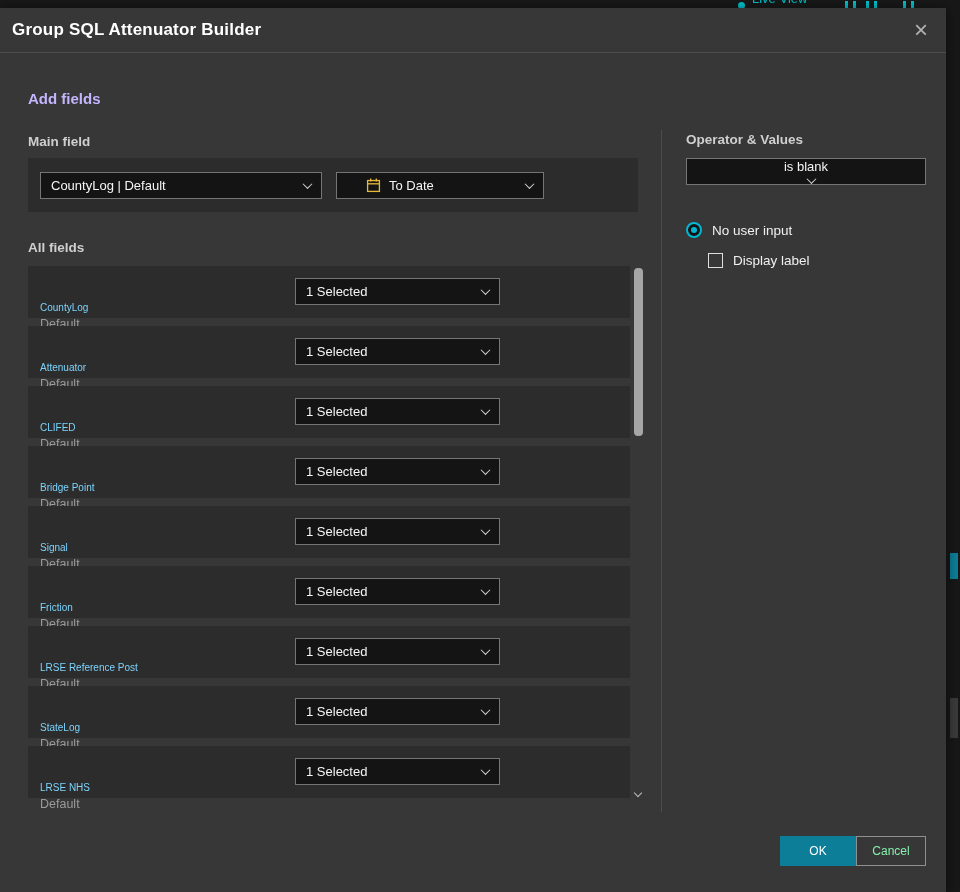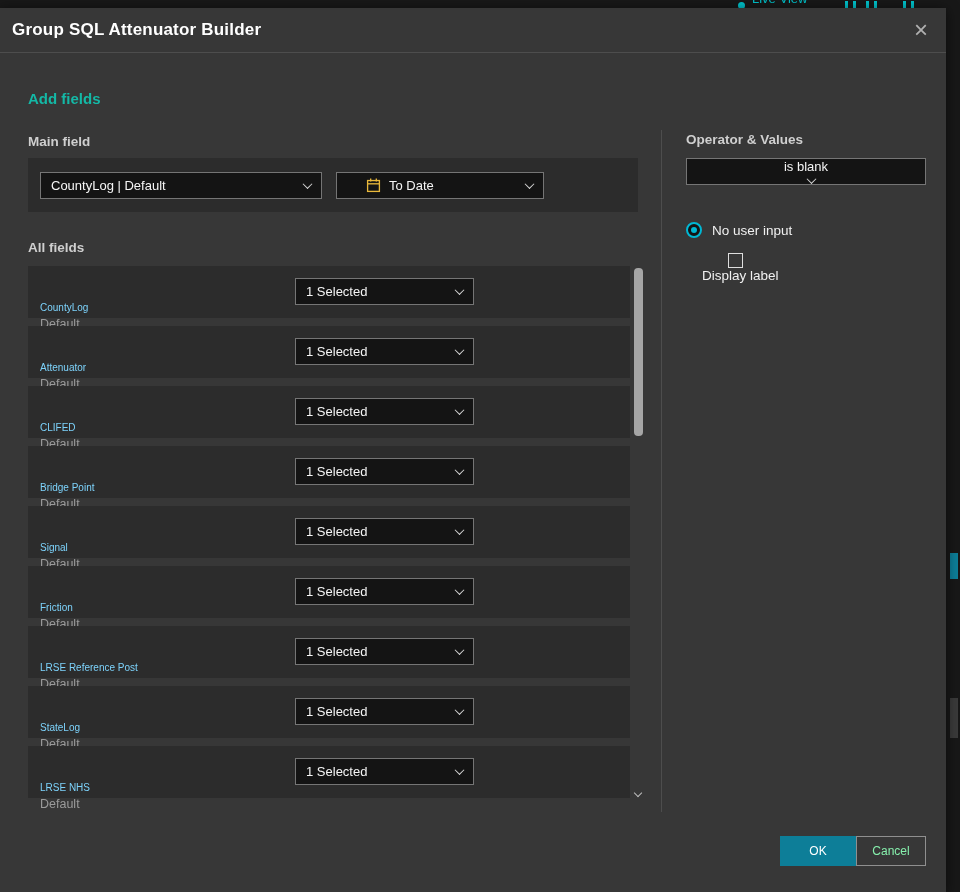--- a/index.html
+++ b/index.html
@@ -41,21 +41,21 @@
     border-bottom: 1px solid #4d4d4d;
     display: flex; align-items: center; justify-content: space-between;
     padding: 0 14px 0 12px;
   }
   .dlg-title { font-size: 17px; font-weight: 700; color: #ffffff; letter-spacing: .2px; }
   .close-btn {
     background: none; border: none; color: #b0b0b0; font-size: 24px; line-height: 1;
     cursor: pointer; font-family: "Liberation Sans", sans-serif; padding: 2px 4px;
   }
 
-  .section-title { position: absolute; left: 28px; top: 82px; font-size: 15px; font-weight: 700; color: #14b8a6; }
+  .section-title { position: absolute; left: 28px; top: 82px; font-size: 15px; font-weight: 700; color: #c4b5fd; }
 
   .col-label { font-size: 13.5px; font-weight: 700; color: #cfcfcf; }
   .lbl-main   { position: absolute; left: 28px; top: 126px; }
   .lbl-all    { position: absolute; left: 28px; top: 232px; }
   .lbl-op     { position: absolute; left: 686px; top: 124px; }
 
   
   .dropdown {
     height: 27px; background: #141414; border: 1px solid #757575;
     display: flex; align-items: center; justify-content: space-between;
@@ -79,21 +79,21 @@
   .dd-value { width: 208px; margin-left: 14px; padding-left: 29px; }
 
   
   .fields-list { position: absolute; left: 28px; top: 258px; width: 602px; }
   .field-row {
     position: relative; width: 602px; height: 52px; background: #2c2c2c;
     margin-bottom: 8px; display: flex; align-items: center; padding-left: 12px;
   }
   .fname { font-size: 10px; color: #7dd3fc; margin-top: 48px; }
   .fsub  { font-size: 12.5px; color: #9b9b9b; margin-top: 4px; }
-  .sel-dd { position: absolute; left: 267px; top: 12px; width: 179px; text-align: center; }
+  .sel-dd { position: absolute; left: 267px; top: 12px; width: 205px; text-align: center; }
 
   
   .scrollbar { position: absolute; left: 634px; top: 258px; width: 9px; height: 540px; }
   .scroll-thumb { position: absolute; left: 0; top: 2px; width: 9px; height: 168px;
     background: #a6a6a6; border-radius: 4px; cursor: pointer; }
   .scroll-down {
     position: absolute; left: 0px; top: 524px; width: 9px; height: 9px; cursor: pointer;
   }
   .scroll-down::after {
     content: ""; position: absolute; left: 1px; top: 0;
@@ -109,21 +109,21 @@
 
   .radio-row { position: absolute; left: 686px; top: 214px; display: flex; align-items: center; cursor: pointer; }
   .radio {
     width: 16px; height: 16px; border-radius: 50%;
     border: 2px solid #00b8d4; background: #141414;
     display: flex; align-items: center; justify-content: center; flex: 0 0 auto;
   }
   .radio-dot { width: 6px; height: 6px; border-radius: 50%; background: #00b8d4; }
   .radio-label { margin-left: 10px; font-size: 13.5px; color: #f0f0f0; }
 
-  .check-row { position: absolute; left: 692px; top: 245px; display: flex; align-items: center; cursor: pointer; flex-direction: column; }
+  .check-row { position: absolute; left: 708px; top: 245px; display: flex; align-items: center; cursor: pointer; }
   .checkbox { width: 15px; height: 15px; border: 1.5px solid #dedede; background: transparent; flex: 0 0 auto; }
   .check-label { margin-left: 10px; font-size: 13.5px; color: #f0f0f0; }
 
   
   .footer { position: absolute; right: 20px; top: 828px; display: flex; }
   .btn {
     height: 30px; font-size: 12px; font-family: "Liberation Sans", sans-serif;
     cursor: pointer; display: flex; align-items: center; justify-content: center;
   }
   .btn-ok {

